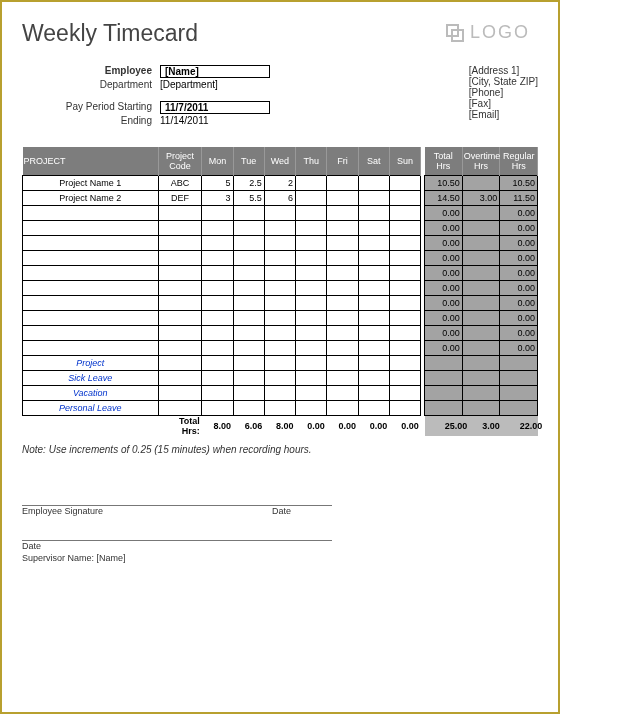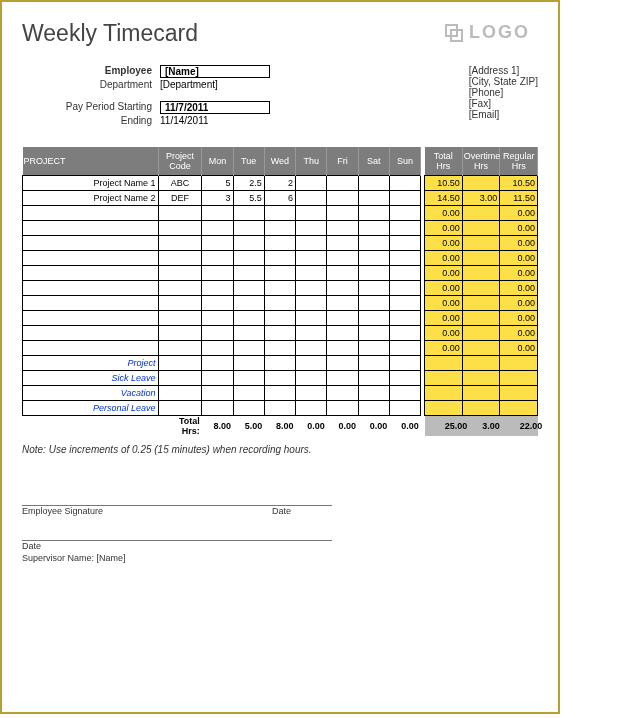--- a/index.html
+++ b/index.html
@@ -1,33 +1,33 @@
 <!DOCTYPE html>
 <html><head>
 <meta charset="utf-8">
 <style>
 body { margin: 0; padding: 0; font-family: Verdana, Arial, sans-serif; font-size: 10px; background: #fff; }
 .outer { width: 560px; height: 714px; border: 2px solid #b8a02f; box-sizing: border-box; padding: 18px 20px; position: relative; }
 .title { font-size: 23px; color: #444; font-family: 'Trebuchet MS', Verdana, sans-serif; }
-.logo { position: absolute; top: 20px; right: 28px; color: #bbb; font-size: 18px; font-weight: bold; letter-spacing: 2px; display: flex; align-items: center; gap: 6px; text-align: center; }
+.logo { position: absolute; top: 20px; right: 28px; color: #bbb; font-size: 18px; font-weight: normal; letter-spacing: 2px; display: flex; align-items: center; gap: 6px; text-align: center; }
 .logo svg { display: block; }
 .header-block { display: flex; margin-top: 18px; }
 .header-left { width: 300px; }
 .header-right { margin-left: auto; font-size: 10px; color: #333; }
 .hrow { display: flex; margin-bottom: 1px; }
 .hlabel { width: 130px; text-align: right; padding-right: 8px; color: #333; }
 .hval { }
 .boxed { border: 1px solid #000; padding: 0 4px; min-width: 100px; display: inline-block; font-weight: bold; }
 .timetable { border-collapse: collapse; width: 100%; margin-top: 20px; table-layout: fixed; }
 .timetable th { background: #7d7d7d; color: #fff; font-weight: normal; font-size: 9px; height: 26px; border-right: 1px solid #999; }
 .timetable th.proj { text-align: left; }
 .timetable td { border: 1px solid #000; height: 14px; font-size: 9px; padding: 0 2px; text-align: right; }
-.timetable td.pname { text-align: right; }
+.timetable td.pname { text-align: center; }
 .timetable td.pcode { text-align: center; }
-.timetable td.gray { background: #fde047; }
+.timetable td.gray { background: #a3a3a3; }
 .timetable tr.catrow td.pname { color: #0033cc; font-style: italic; }
 .timetable tr.totalrow td { border: none; font-weight: bold; background: #fff; }
 .timetable tr.totalrow td.gray { background: #bbb; padding-left: 20px; }
 .note { font-style: italic; margin-top: 8px; color: #333; font-size: 10px; }
 .sig-block { margin-top: 50px; }
 .sig-line { border-top: 1px solid #777; width: 310px; display: flex; margin-bottom: 24px; }
 .sig-l { flex: 1; font-size: 9px; color: #333; }
 .sig-r { width: 60px; font-size: 9px; color: #333; }
 .sup-name { font-size: 9px; color: #333; }
 .col-project { width: 130px; }
@@ -354,21 +354,21 @@
           <td class="gray"></td>
           <td class="gray"></td>
           <td class="gray"></td>
         </tr>
       </tbody>
     <tbody>
       <tr class="totalrow">
         <td></td>
         <td style="text-align:right;">Total Hrs:</td>
         <td>8.00</td>
-        <td>5.00</td>
+        <td>6.06</td>
         <td>8.00</td>
         <td>0.00</td>
         <td>0.00</td>
         <td>0.00</td>
         <td>0.00</td>
         <td></td>
         <td class="gray">25.00</td>
         <td class="gray">3.00</td>
         <td class="gray">22.00</td>
       </tr>

